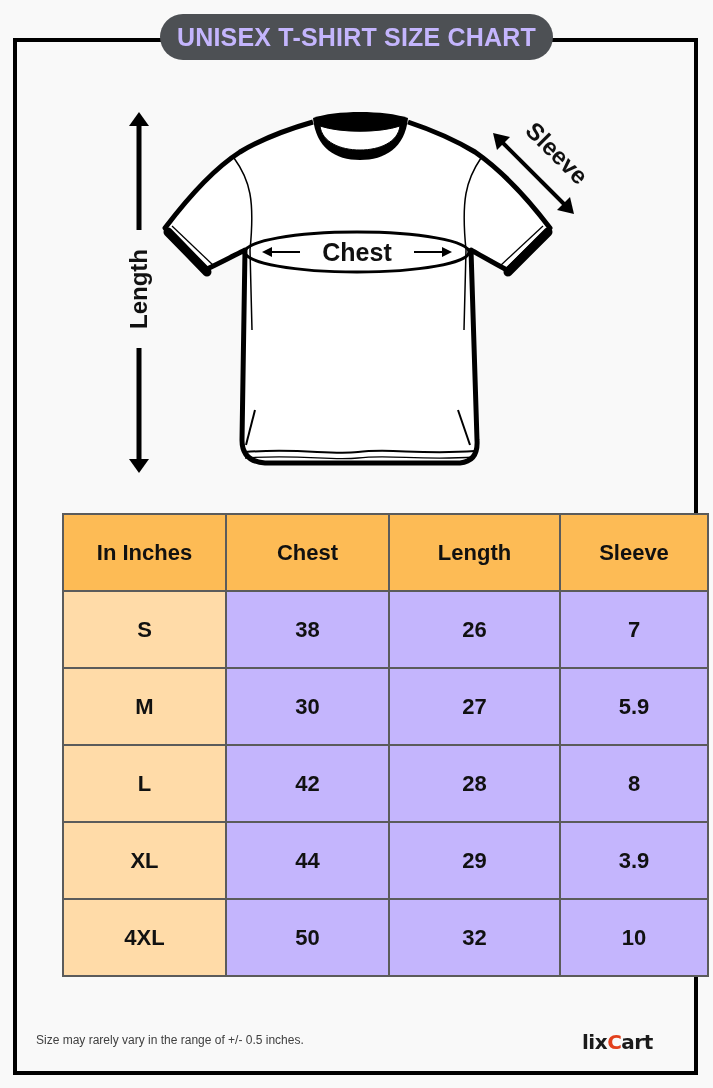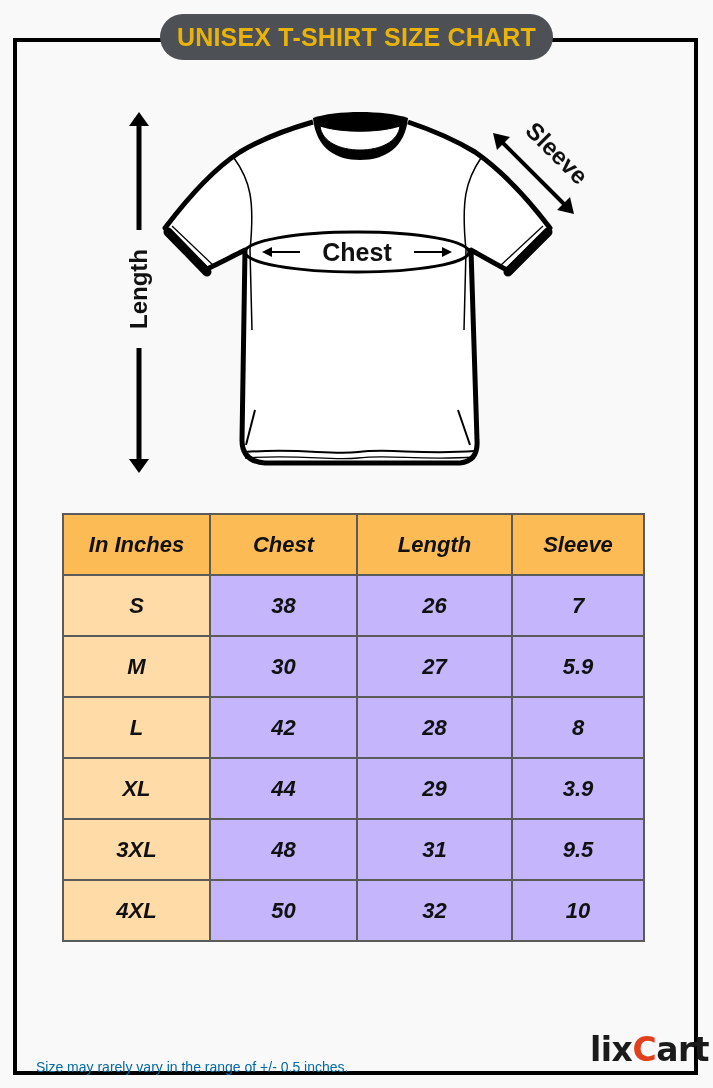--- a/index.html
+++ b/index.html
@@ -16,21 +16,21 @@
       width: 677px; height: 1029px;
       border: 4px solid #000;
       background: #f9f9f9;
     }
     .title-pill {
       position: absolute;
       left: 160px; top: 14px;
       width: 393px; height: 46px;
       background: #4d5054;
       border-radius: 23px;
-      color: #eab308;
+      color: #c4b5fd;
       font-weight: bold;
       font-size: 25px;
       line-height: 46px;
       text-align: center;
       letter-spacing: 0.2px;
       z-index: 2;
     }
     .shirt-svg {
       position: absolute;
       left: 0; top: 0;
@@ -46,51 +46,49 @@
       left: 62px; top: 513px;
       border-collapse: collapse;
       z-index: 1;
     }
     table.size-table th, table.size-table td {
       border: 2px solid #5b5b5b;
       text-align: center;
       font-weight: bold;
       font-size: 22px;
       color: #111;
-      padding: 0;
+      padding: 8px;
       height: 59px;
-      font-style: italic;
     }
     table.size-table th {
       background: #fdbb55;
       height: 59px;
     }
     table.size-table td.size-cell { background: #ffdba8; }
     table.size-table td.val-cell { background: #c4b5fd; }
     .col-0 { width: 145px; }
     .col-1 { width: 145px; }
     .col-2 { width: 153px; }
     .col-3 { width: 130px; }
     .note {
       position: absolute;
-      left: 36px; top: 1059px;
-      font-size: 14px;
-      color: #0369a1;
+      left: 36px; top: 1033px;
+      font-size: 12px;
+      color: #404040;
       z-index: 1;
     }
     .logo {
       position: absolute;
       left: 582px; top: 1030px;
-      font-size: 33px;
+      font-size: 20px;
       font-weight: bold;
       letter-spacing: -0.5px;
       z-index: 1;
       color: #1b1b1b;
       font-family: "DejaVu Sans", sans-serif;
-      margin-left: 8px;
     }
     .logo .accent { color: #e2401c; }
   </style>
 </head>
 <body>
 
 <div class="frame"></div>
 
 <div class="title-pill">UNISEX T-SHIRT SIZE CHART</div>
 
@@ -186,26 +184,20 @@
       <td class="val-cell">28</td>
       <td class="val-cell">8</td>
     </tr>
     <tr>
       <td class="size-cell">XL</td>
       <td class="val-cell">44</td>
       <td class="val-cell">29</td>
       <td class="val-cell">3.9</td>
     </tr>
     <tr>
-      <td class="size-cell">3XL</td>
-      <td class="val-cell">48</td>
-      <td class="val-cell">31</td>
-      <td class="val-cell">9.5</td>
-    </tr>
-    <tr>
       <td class="size-cell">4XL</td>
       <td class="val-cell">50</td>
       <td class="val-cell">32</td>
       <td class="val-cell">10</td>
     </tr>
   </tbody>
 </table>
 
 <div class="note">Size may rarely vary in the range of +/- 0.5 inches.</div>
 

